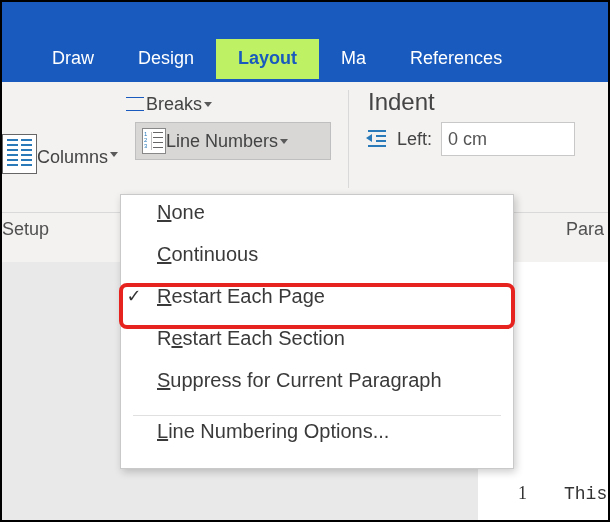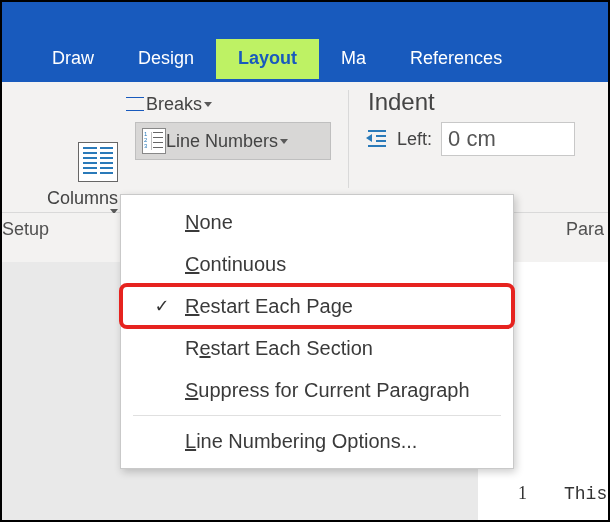--- a/index.html
+++ b/index.html
@@ -8,50 +8,50 @@
   .titlebar{background:#185abd;height:80px;position:relative}
   .tabs{position:absolute;left:0;right:0;bottom:0;height:46px;display:flex;align-items:center;padding-left:28px}
   .tab{color:#fff;font-size:18px;padding:10px 22px 12px;cursor:pointer;line-height:1}
   .tab.active{background:#bef264;color:#185abd;font-weight:700}
   
   .ribbon{background:#f3f2f1;height:130px;border-bottom:1px solid #d9d9d9;position:relative}
   .group{position:absolute;top:0;height:100%;box-sizing:border-box}
   .vdiv{position:absolute;top:8px;bottom:24px;width:1px;background:#d9d9d9}
   .divA{left:346px}
   .columns-group{left:0;width:116px}
-  .columns-btn{display:flex;flex-direction:column;align-items:flex-end;justify-content:flex-end;height:120px;padding-top:12px;cursor:pointer}
+  .columns-btn{display:flex;flex-direction:row;align-items:center;justify-content:flex-end;height:120px;padding-top:12px;cursor:pointer}
   .cols-icon{width:40px;height:40px;border:1px solid #666;display:grid;grid-template-columns:1fr 1fr;gap:3px;padding:4px;box-sizing:border-box;background:#fff}
   .cols-icon span{background:repeating-linear-gradient(180deg,#2a7ab9 0 2px,transparent 2px 5px)}
   .big-label{font-size:18px;color:#444;margin-top:6px;display:flex;align-items:center;gap:4px}
   .mid-group{left:116px;width:230px}
   .small-row{display:flex;align-items:center;height:32px;padding:2px 6px;cursor:pointer;font-size:18px;color:#444}
   .breaks-icon{width:22px;height:22px;position:relative}
   .breaks-icon::before{content:"";position:absolute;left:2px;right:2px;top:4px;border-top:1.5px solid #185abd}
   .breaks-icon::after{content:"";position:absolute;left:2px;right:2px;bottom:4px;border-top:1.5px solid #185abd}
   .ln-row{background:#d8d7d6;border:1px solid #bfbfbf;margin:0 17px}
   .ln-icon{width:24px;height:26px;background:#fff;border:1px solid #888;position:relative;box-sizing:border-box}
   .ln-icon::before{content:"";position:absolute;left:8px;top:3px;bottom:3px;width:1px;background:#bfbfbf}
   .ln-nums{position:absolute;left:1px;top:2px;font-size:6px;line-height:6px;color:#2a7ab9}
   .ln-lines{position:absolute;right:2px;top:3px;bottom:3px;width:10px;background:repeating-linear-gradient(180deg,#666 0 1.5px,transparent 1.5px 5px)}
   .caret{width:0;height:0;border-left:5px solid transparent;border-right:5px solid transparent;border-top:6px solid #5a5a5a;margin-left:2px}
   .caret-sm{border-left:4px solid transparent;border-right:4px solid transparent;border-top:5px solid #5a5a5a}
   .indent-group{left:346px;right:0;padding-left:16px}
   .indent-title{font-size:24px;color:#444;padding:6px 0 6px 4px}
   .indent-row{display:flex;align-items:center;gap:9px;font-size:18px;color:#444}
   .left-ind-icon{width:24px;height:22px}
   .left-ind-icon svg{display:block}
-  .indent-input{background:#fff;border:1px solid #c8c8c8;padding:4px 6px;min-width:120px;font-size:22px;color:#555;height:24px;display:flex;align-items:center}
+  .indent-input{background:#fff;border:1px solid #c8c8c8;padding:4px 6px;min-width:120px;font-size:18px;color:#555;height:24px;display:flex;align-items:center}
   
   .secrow{background:#f3f2f1;height:50px;border-bottom:1px solid #e1e1e1;position:relative}
   .secrow .lbl{position:absolute;top:6px;font-size:18px;color:#505050}
   .lblSetup{left:0}
   .lblPara{right:4px}
   
   .menu{position:absolute;left:118px;top:192px;width:392px;background:#fff;border:1px solid #c9c9c9;box-shadow:2px 3px 8px rgba(0,0,0,0.2);padding:6px 0;z-index:10}
-  .mi{display:flex;align-items:center;height:42px;padding:0 28px;font-size:20px;color:#3a3a3a;cursor:pointer;gap:10px}
+  .mi{display:flex;height:42px;padding:0 0;font-size:20px;color:#3a3a3a;cursor:pointer;gap:10px}
   .mi .chk{width:26px;text-align:center;font-size:18px;color:#333;visibility:hidden}
   .mi.checked .chk{visibility:visible}
   .mi .txt{flex:1}
   .mi .mn{text-decoration:underline}
   .msep{height:1px;background:#e0e0e0;margin:4px 12px}
   .mi.highlight{outline:4px solid #e6231f;outline-offset:-2px;border-radius:6px}
   
   .doc{position:absolute;left:476px;right:0;top:260px;bottom:0;background:#fff}
   .doc .num{position:absolute;left:40px;bottom:16px;font-family:Georgia,serif;font-size:18px;color:#333}
   .doc .text{position:absolute;left:86px;bottom:16px;font-family:Liberation Mono, monospace;font-size:18px;color:#333}

